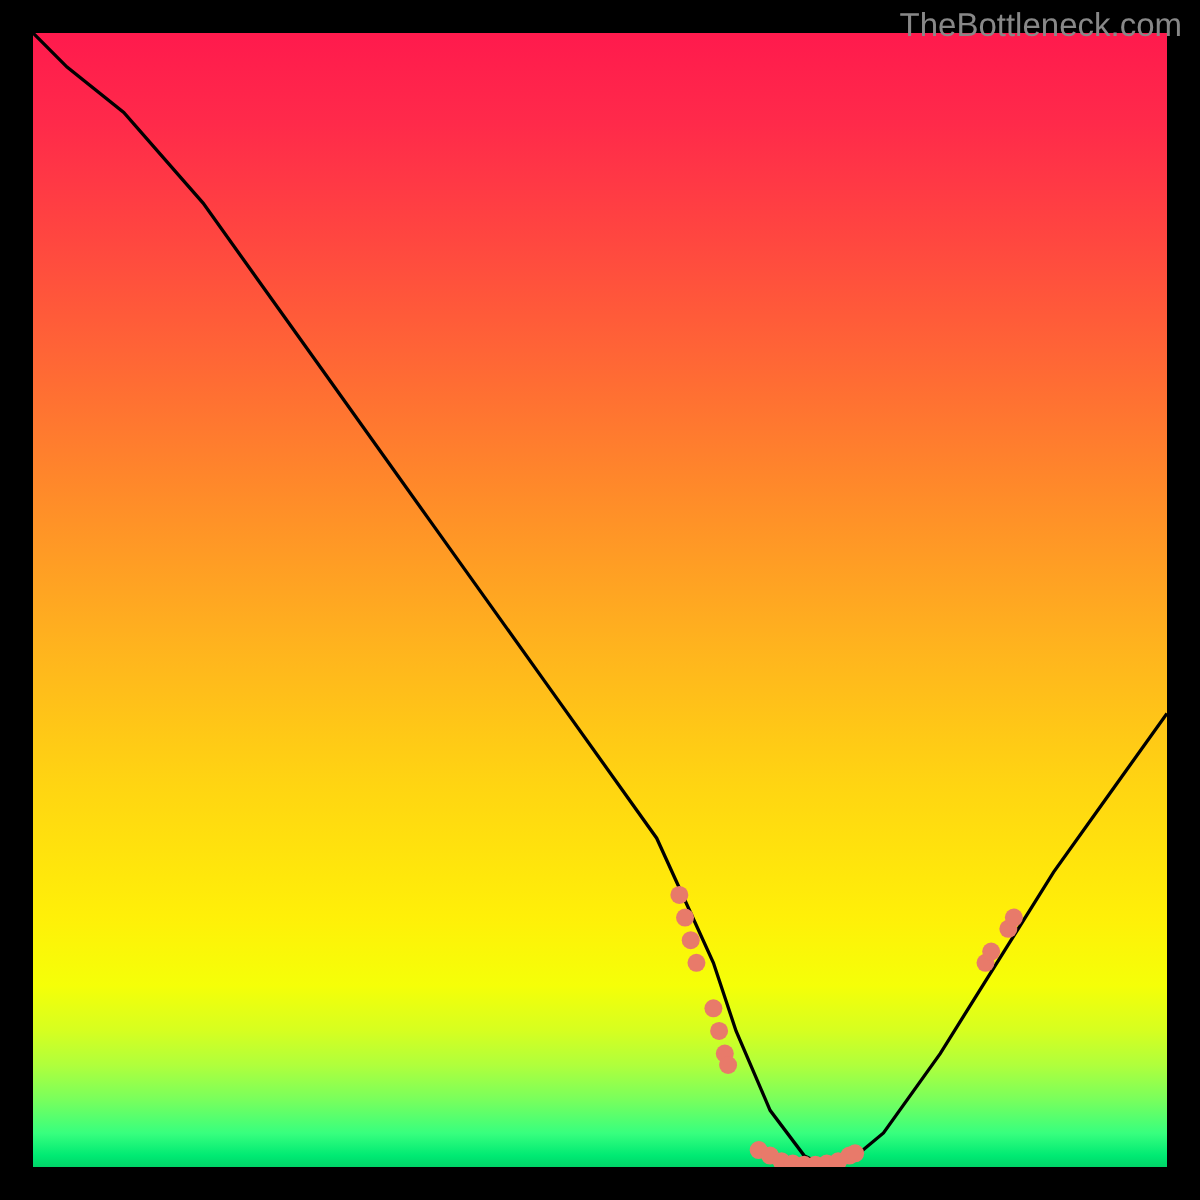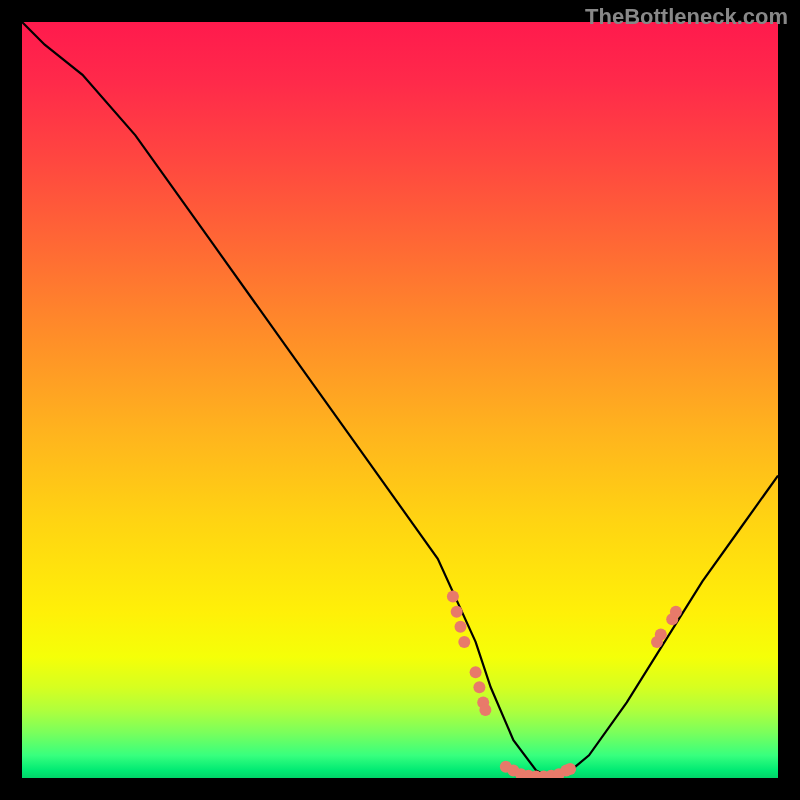--- a/index.html
+++ b/index.html
@@ -1,17 +1,17 @@
 <!DOCTYPE html>
 <html><head>
   <meta charset="utf-8">
   <style>
     * { margin: 0; padding: 0; box-sizing: border-box; }
     body { width: 800px; height: 800px; background: #000; position: relative; overflow: hidden; font-family: Arial, sans-serif; }
-    .watermark { position: absolute; top: 4px; right: 12px; color: #888; font-size: 22px; font-weight: bold; z-index: 10; }
+    .watermark { position: absolute; top: 4px; right: 12px; color: #888; font-size: 22px; font-weight: normal; z-index: 10; }
     .plot-area { position: absolute; top: 22px; left: 22px; width: 756px; height: 756px; }
     .gradient-bg { position: absolute; inset: 0; background: linear-gradient(to bottom,
       #ff1a4d 0%,
       #ff2a4a 8%,
       #ff4640 18%,
       #ff6a34 30%,
       #ff8f28 42%,
       #ffb31e 54%,
       #ffd412 66%,
       #fff008 78%,

